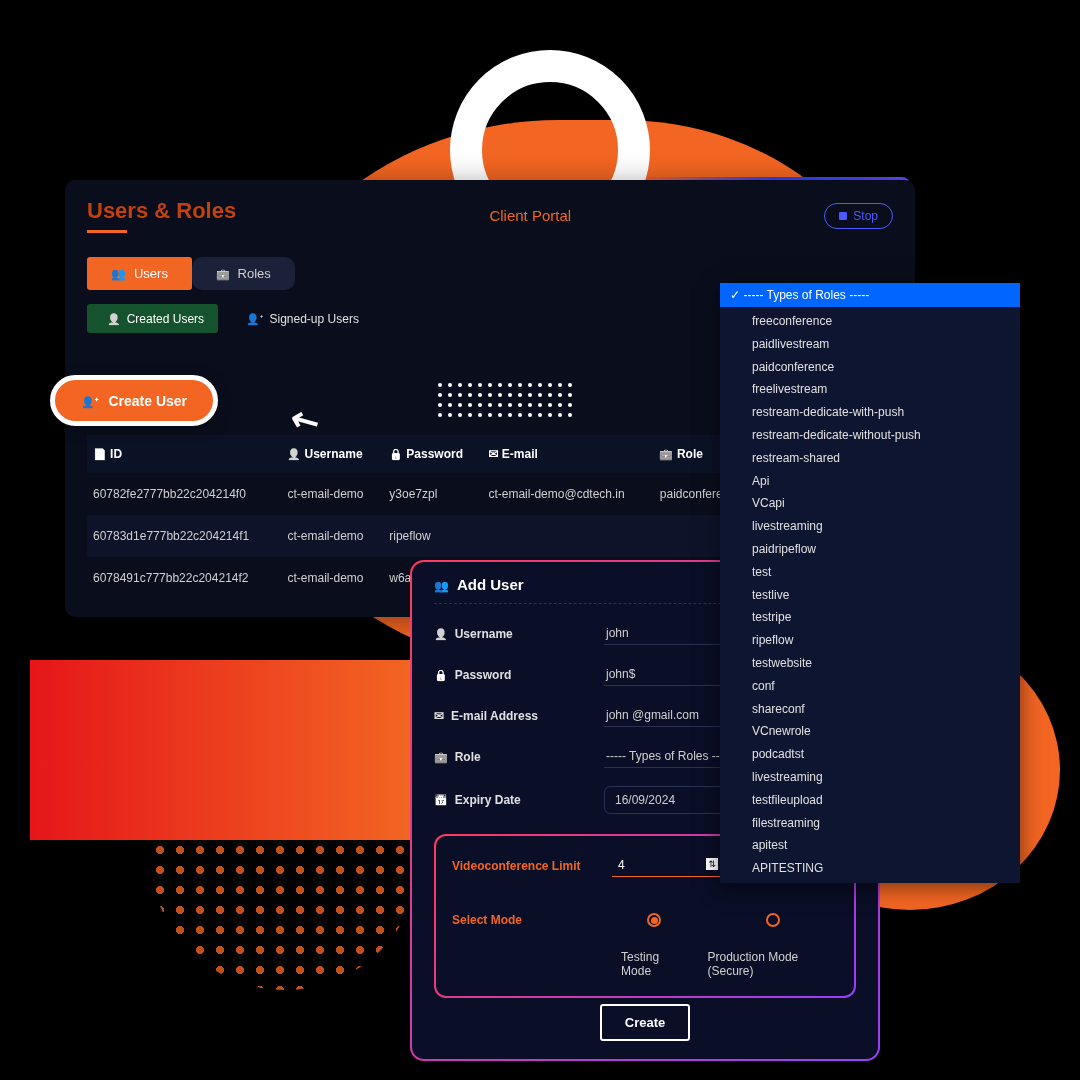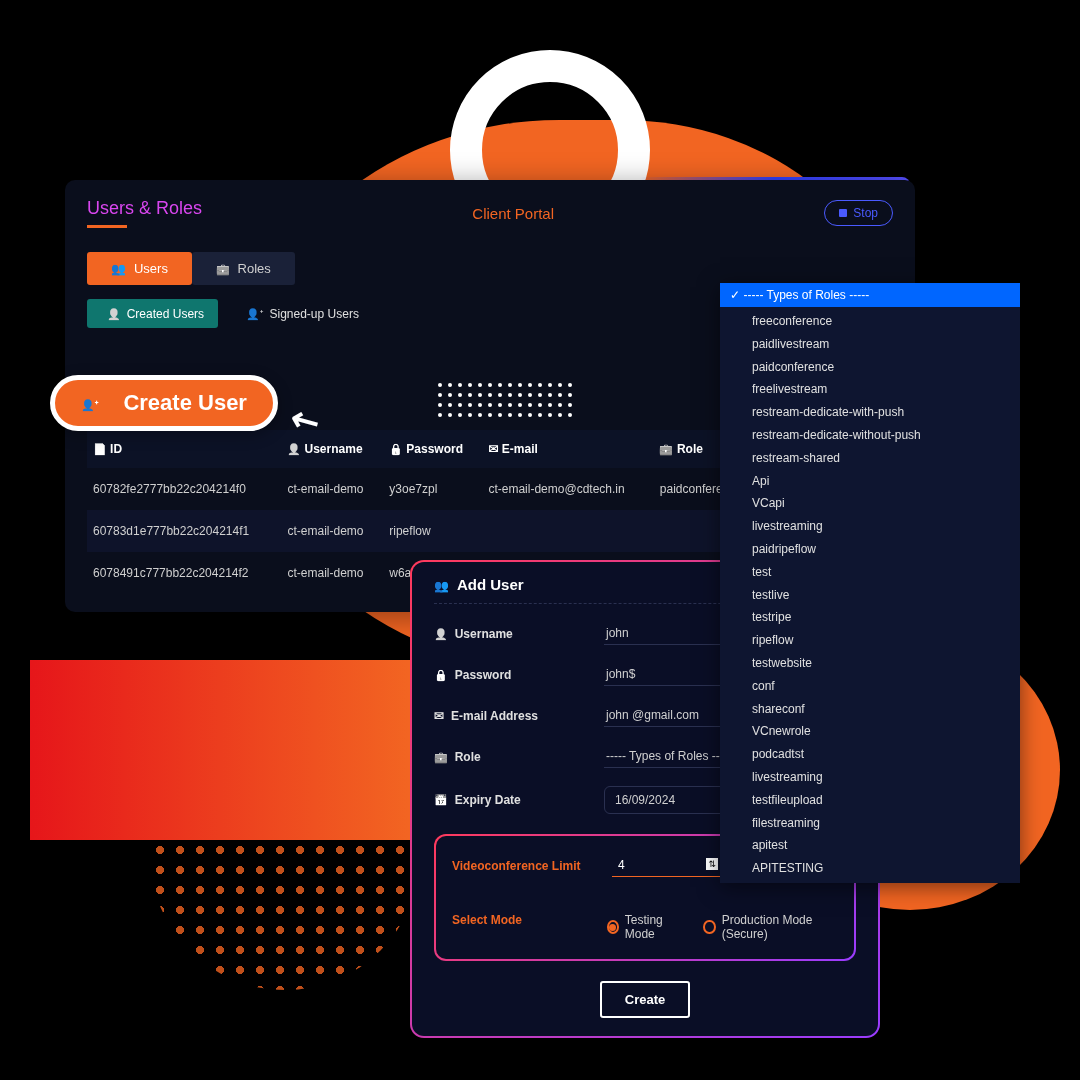--- a/index.html
+++ b/index.html
@@ -16,43 +16,43 @@
 .dot-grid-white { position: absolute; top: 200px; left: 370px; z-index: 4; }
 .dot-grid-white span { display:inline-block; width: 4px; height: 4px; background:#fff; border-radius:50%; margin: 3px; }
 .dot-row { display:block; line-height: 0; }
 .dot3 { position:absolute; top: 625px; right: 80px; z-index: 20; }
 .dot3 span { display:inline-block; width:10px; height:10px; background:#fff; border-radius:50%; margin:0 12px; }
 .dot3 div { margin-bottom: 18px; }
 
 
 .panel { position: absolute; top: 180px; left: 65px; width: 850px; background: #0a0e1c; border-radius: 10px; padding: 18px 22px; z-index: 3; color: #e0e0e0; box-shadow: 0 5px 30px rgba(0,0,0,.4); }
 .panel-header { display:flex; align-items:center; justify-content:space-between; }
-.panel-title { font-size: 18px; font-weight: 400; color: #d946ef; }
+.panel-title { font-size: 22px; font-weight: 700; color: #c2410c; }
 .client-portal { font-size: 15px; color: #f26522; }
 .stop-btn { border: 1px solid #4a5aff; border-radius: 999px; padding: 5px 14px; color: #4a5aff; font-size: 12px; display:flex; align-items:center; gap:6px; cursor:pointer; }
 .stop-sq { width: 8px; height:8px; background:#4a5aff; border-radius:1px; }
 .title-under { width: 40px; height: 3px; background: #f26522; margin-top: 6px; }
 .tabs { display:flex; gap: 0; margin-top: 24px; }
 .tab { padding: 9px 24px; font-size: 13px; display:flex; align-items:center; gap: 8px; cursor:pointer; border-radius: 3px; }
 .tab.active { background: #f26522; color: #fff; }
-.tab.inactive { background: #1a2138; color: #d0d0d0; }
+.tab.inactive { background: #1a2138; color: #d0d0d0; border-radius: 10px; }
 .subtabs { display:flex; gap: 14px; margin-top: 14px; }
 .subtab { padding: 7px 14px; font-size: 12px; display:flex; align-items:center; gap:6px; cursor:pointer; border-radius: 3px; }
-.subtab.active { background: #0f766e; color:#fff;padding-left:20px; }
+.subtab.active { background: #14532d; color:#fff;padding-left:20px; }
 .subtab.inactive { color: #e0e0e0; }
 .table-ctrls { display:flex; justify-content:space-between; margin-top: 70px; font-size: 12px; align-items:center; }
 .show-sel { display:inline-block; background:#fff; color:#000; padding: 2px 10px 2px 6px; border-radius:2px; position:relative; margin:0 5px; font-size:11px; }
 .show-sel::after { content:"⇅"; position:absolute; right:2px; font-size:8px; }
 .tbl { width: 100%; margin-top: 16px; border-collapse: collapse; font-size: 12px; }
 .tbl th { text-align:left; padding: 12px 6px; color:#fff; background:#0c1226; font-weight: 600; }
 .tbl td { padding: 14px 6px; color:#d0d0d0; vertical-align:top; }
 .tbl tr:nth-child(even) td { background: #0e132a; }
 
 
-.create-user { position:absolute; top: 375px; left: 50px; background: #f26522; border: 5px solid #fff; border-radius: 999px; padding: 10px 26px; font-size: 22px; font-weight: 600; color:#fff; display:flex; align-items:center; gap: 25px; z-index: 10; cursor:pointer; box-shadow: 0 4px 15px rgba(0,0,0,.3); }
+.create-user { position:absolute; top: 375px; left: 50px; background: #f26522; border: 5px solid #fff; border-radius: 999px; padding: 10px 26px; font-size: 14px; font-weight: 600; color:#fff; display:flex; align-items:center; gap: 10px; z-index: 10; cursor:pointer; box-shadow: 0 4px 15px rgba(0,0,0,.3); }
 .arrow-cursor { position:absolute; top: 400px; left: 290px; z-index:11; color:#fff; font-size: 34px; font-weight:bold; transform: rotate(-30deg); }
 
 
 .dropdown { position: absolute; top: 283px; left: 720px; width: 300px; background: #0e1530; z-index: 30; color: #e0e0e0; font-size: 12px; box-shadow: 0 4px 20px rgba(0,0,0,.5); }
 .dropdown .first { background: #0066ff; color:#fff; padding: 5px 10px; }
 .dropdown .first::before { content:"✓ "; }
 .dropdown div:not(.first) { padding: 3px 10px 3px 16px; line-height: 1.4; }
 
 
 .adduser { position: absolute; top: 560px; left: 410px; width: 470px; background: #0a0e26; border-radius: 14px; padding: 14px 22px 18px; z-index: 15; color:#e0e0e0; border: 2px solid transparent; background-image: linear-gradient(#0a0e26,#0a0e26), linear-gradient(135deg,#ff3a5c,#9a3cff); background-origin: border-box; background-clip: padding-box, border-box; }
@@ -62,24 +62,24 @@
 .form-row .inp { flex:1; border-bottom: 1px solid #2a3050; padding: 4px 2px; color:#d0d0d0; }
 .form-row .inp.sel { display:flex; justify-content:space-between; }
 .date-row .inp { border: 1px solid #2a3050; border-radius: 6px; padding: 6px 10px; display:flex; justify-content:space-between; }
 .vc-box { margin-top: 20px; border: 2px solid transparent; border-radius: 12px; padding: 18px 16px; background-image: linear-gradient(#0a0e26,#0a0e26), linear-gradient(135deg,#ff3a5c,#9a3cff); background-origin: border-box; background-clip: padding-box, border-box; }
 .vc-row { display:flex; align-items:center; font-size: 12px; }
 .vc-lab { color: #f26522; font-weight:700; width: 160px; }
 .vc-inp { width: 110px; border-bottom: 1px solid #f26522; padding: 4px 6px; color:#fff; position:relative; }
 .vc-inp::after { content:"⇅"; position:absolute; right:4px; background:#fff; color:#000; font-size:9px; padding:1px 2px; }
 .vc-hint { color:#8a8fa0; margin-left: 14px; }
 .mode-row { display:flex; align-items:flex-start; margin-top: 36px; font-size:12px; gap: 20px; }
-.radio { display:flex; align-items:center; gap:6px; color:#d0d0d0; cursor:pointer; }
+.radio { display:flex; align-items:center; gap:23px; color:#d0d0d0; cursor:pointer;flex-direction:column; }
 .radio .dot { width: 14px; height:14px; border-radius:50%; border: 2px solid #f26522; display:flex; align-items:center; justify-content:center; }
 .radio.sel .dot::after { content:""; width:7px; height:7px; background:#f26522; border-radius:50%; }
-.create-btn { margin: 20px auto 0; display:block; width: 90px; padding: 9px 0; border: 2px solid #fff; color:#fff; background:none; font-size: 13px; font-weight:600; border-radius: 3px; cursor:pointer; }
+.create-btn { margin: 6px auto 0; display:block; width: 90px; padding: 9px 0; border: 2px solid #fff; color:#fff; background:none; font-size: 13px; font-weight:600; border-radius: 3px; cursor:pointer; }
 
 
 .icn { font-family: Arial; }
 .icn-users::before { content:"👥"; font-size: 12px; }
 .icn-briefcase::before { content:"💼"; font-size: 11px; filter: grayscale(1) brightness(2); }
 .icn-userplus::before { content:"👤⁺"; font-size: 11px; }
 .icn-user::before { content:"👤"; font-size: 11px; filter: grayscale(1) brightness(2); }
 .icn-lock::before { content:"🔒"; font-size: 11px; filter: grayscale(1) brightness(2); }
 .icn-mail::before { content:"✉"; font-size: 12px; }
 .icn-monitor::before { content:"🖥"; font-size: 11px; filter: grayscale(1) brightness(2); }

